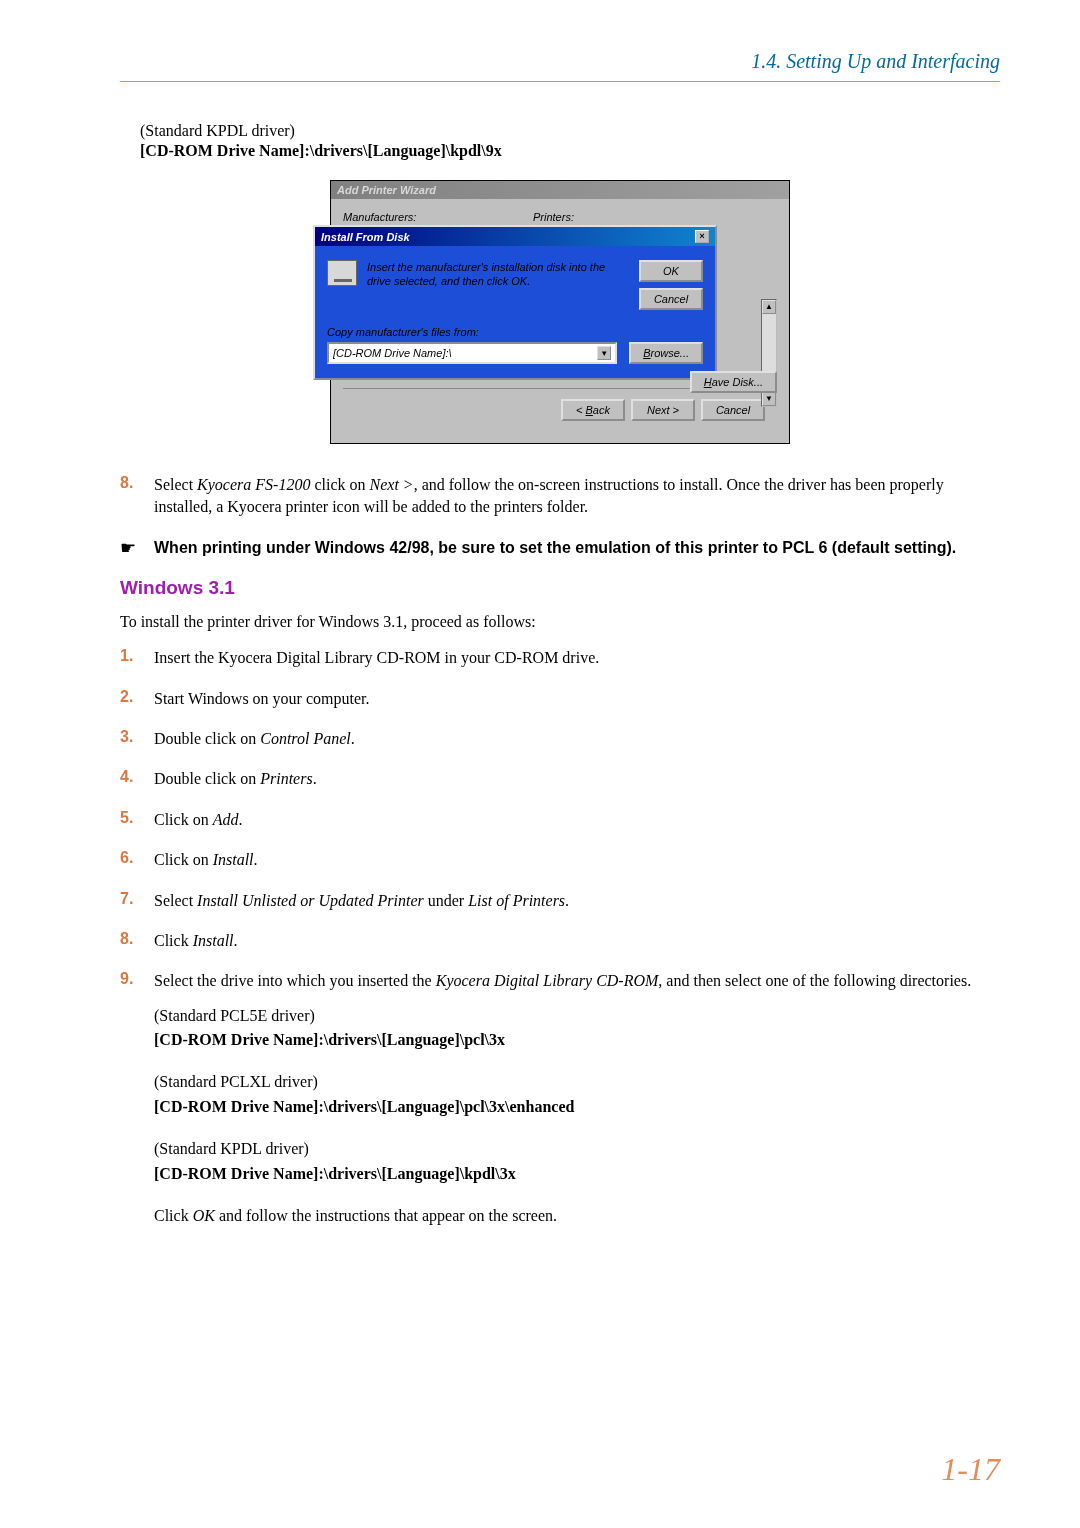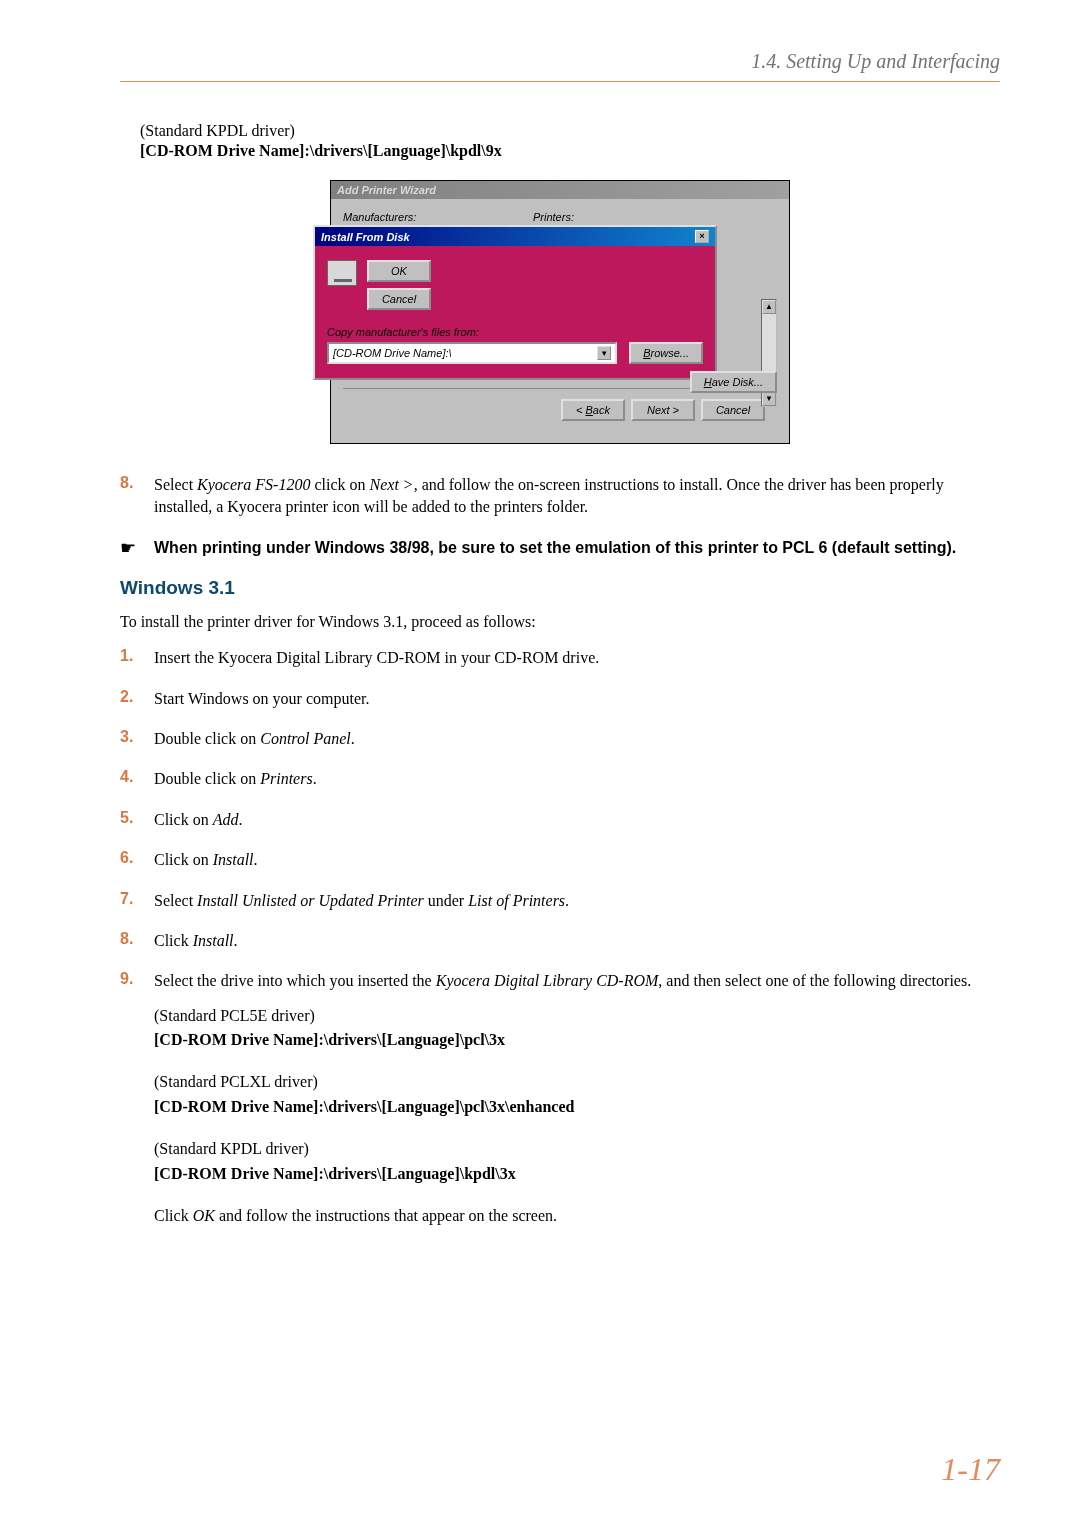--- a/index.html
+++ b/index.html
@@ -11,21 +11,21 @@
       position: relative;
       padding: 50px 80px 60px 120px;
     }
     .header-section {
       border-bottom: 1px solid #e68a5c;
       padding-bottom: 8px;
       margin-bottom: 40px;
       text-align: right;
     }
     .header-text {
-      color: #737373;
+      color: #0369a1;
       font-style: italic;
       font-size: 20px;
       font-family: Georgia, serif;
     }
     .driver-label {
       font-size: 16px;
       margin-bottom: 2px;
     }
     .driver-path {
       font-size: 16px;
@@ -72,21 +72,21 @@
       font-size: 11px;
       line-height: 1.3;
     }
     .labels-row {
       display: flex;
       margin-bottom: 2px;
     }
     .label-left { width: 190px; }
     .sub-dialog {
       position: relative;
-      background: #be185d;
+      background: #1d4ed8;
       border: 2px outset #e0e0e0;
       margin-left: -30px;
       margin-right: 60px;
       padding: 0;
     }
     .sub-dialog-title {
       background: linear-gradient(to right, #000080, #1084d0);
       color: #fff;
       padding: 3px 6px;
       font-weight: bold;
@@ -243,21 +243,21 @@
       font-size: 18px;
     }
     .note-text {
       flex: 1;
       font-family: Arial, sans-serif;
       font-weight: bold;
       font-size: 16px;
       line-height: 1.4;
     }
     .section-heading {
-      color: #0c4a6e;
+      color: #a21caf;
       font-family: Arial, sans-serif;
       font-weight: bold;
       font-size: 19px;
       margin: 10px 0 14px 0;
     }
     .intro-text {
       font-size: 16px;
       margin-bottom: 16px;
     }
     .nested-block {
@@ -297,20 +297,21 @@
       </div>
 
       <div class="sub-dialog">
         <div class="sub-dialog-title">
           <span>Install From Disk</span>
           <span class="close-x">×</span>
         </div>
         <div class="sub-dialog-body">
           <div class="sub-row">
             <div class="disk-icon"></div>
+            <div class="sub-text">Insert the manufacturer's installation disk into the drive selected, and then click OK.</div>
             <div class="btn-col">
               <div class="win-btn">OK</div>
               <div class="win-btn">Cancel</div>
             </div>
           </div>
           <div class="copy-label">Copy manufacturer's files from:</div>
           <div class="path-input-row">
             <div class="path-input">
               <span>[CD-ROM Drive Name]:\</span>
               <span class="dropdown-arrow">▼</span>
@@ -338,21 +339,21 @@
 <div class="step-list">
   <div class="step">
     <div class="step-num">8.</div>
     <div class="step-text">
       <span>Select </span><em>Kyocera FS-1200</em><span> click on </span><em>Next &gt;</em><span>, and follow the on-screen instructions to install. Once the driver has been properly installed, a Kyocera printer icon will be added to the printers folder.</span>
     </div>
   </div>
 
   <div class="note-row">
     <div class="note-icon">☛</div>
-    <div class="note-text">When printing under Windows 38/98, be sure to set the emulation of this printer to PCL 6 (default setting).</div>
+    <div class="note-text">When printing under Windows 42/98, be sure to set the emulation of this printer to PCL 6 (default setting).</div>
   </div>
 </div>
 
 <div class="section-heading">Windows 3.1</div>
 <div class="intro-text">To install the printer driver for Windows 3.1, proceed as follows:</div>
 
 <div class="step-list">
   <div class="step">
     <div class="step-num">1.</div>
     <div class="step-text">Insert the Kyocera Digital Library CD-ROM in your CD-ROM drive.</div>

